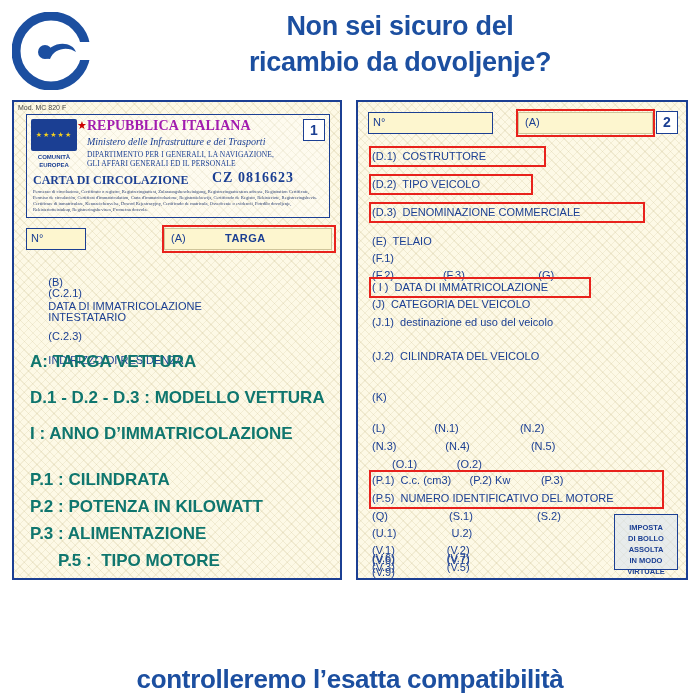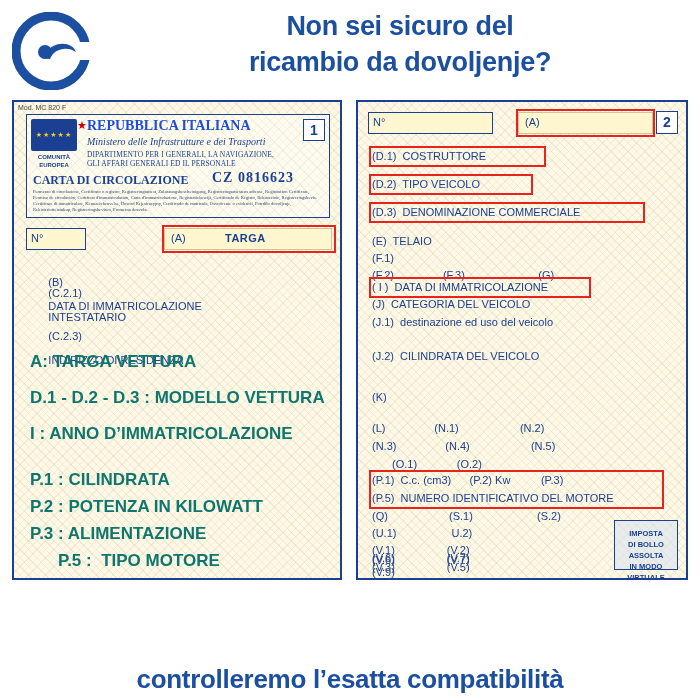--- a/index.html
+++ b/index.html
@@ -97,21 +97,21 @@
     line-height: 32px; letter-spacing: 1px;
   }
   .eu-cap {
     position: absolute; left: 2px; top: 38px;
     width: 50px; text-align: center;
     font-size: 6px; color: #1b3f93; font-weight: bold;
     line-height: 8px;
   }
   .rep-title {
     position: absolute; left: 60px; top: 3px;
-    font-size: 14px; font-weight: bold; color: #1d4ed8;
+    font-size: 14px; font-weight: bold; color: #a21caf;
     font-family: "Liberation Serif", serif;
   }
   .rep-star {
     position: absolute; left: 50px; top: 4px;
     color: #c00; font-size: 11px;
   }
   .min-line {
     position: absolute; left: 60px; top: 21px;
     font-size: 10px; color: #1b3f93; font-style: italic;
     font-family: "Liberation Serif", serif;
@@ -216,21 +216,21 @@
     position: absolute; right: 8px; top: 9px;
     width: 22px; height: 23px;
     border: 1px solid #1b3f93;
     background: #fff;
     color: #1b3f93; font-weight: bold; font-size: 14px;
     text-align: center; line-height: 21px;
   }
   .stamp {
     position: absolute;
     right: 8px; bottom: 8px;
-    width: 64px; height: 50px;
+    width: 64px; height: 56px;
     border: 1px solid #1b3f93;
     background: rgba(215,225,240,0.55);
     font-size: 7.5px; color: #1b3f93;
     text-align: center;
     padding-top: 7px;
     line-height: 11px;
     font-weight: bold;
   }
 </style>
 </head>

